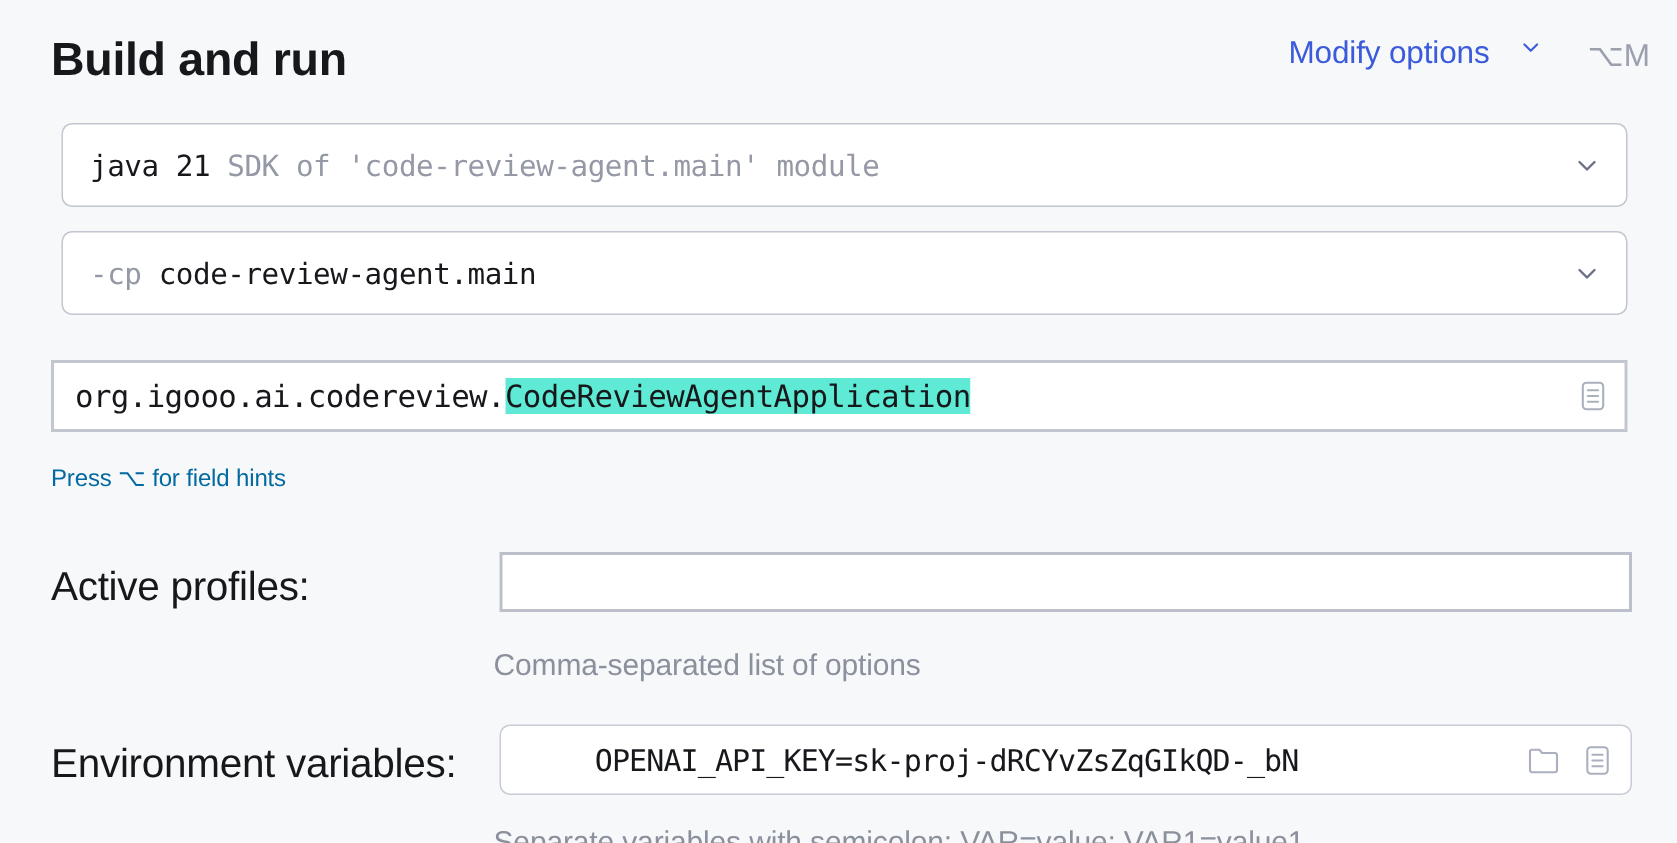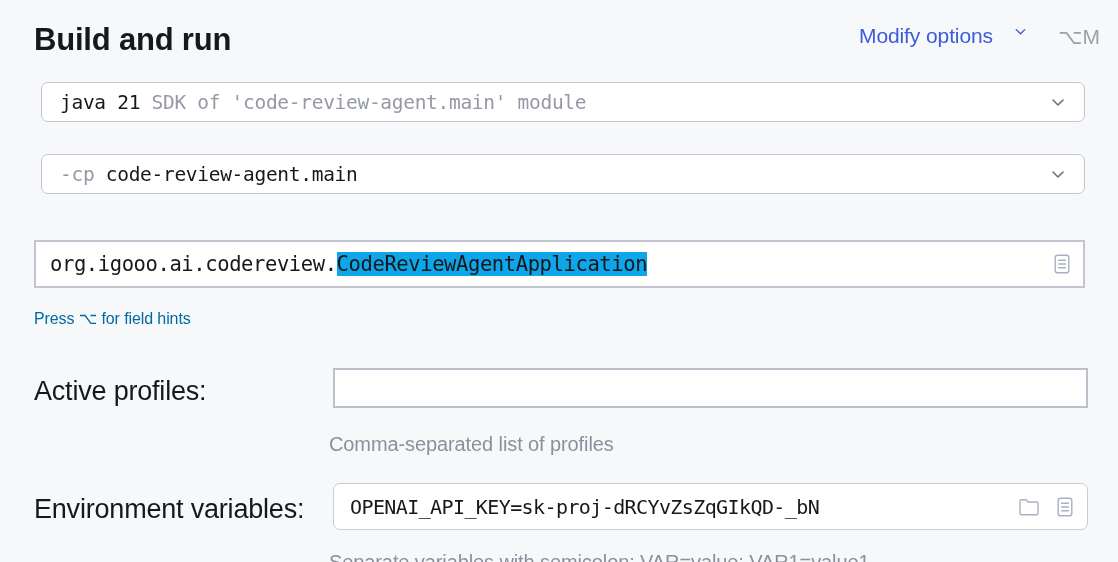--- a/index.html
+++ b/index.html
@@ -59,21 +59,21 @@
     font-size: 21px;
     color: #9ba0ad;
     letter-spacing: 0px;
   }
 
   
   .combo {
     position: absolute;
     left: 41px;
     width: 1044px;
-    height: 40px;
+    height: 56px;
     background: #ffffff;
     border: 1px solid #c2c6d0;
     border-radius: 7px;
     display: flex;
     align-items: center;
   }
   .combo.sdk  { top: 82px; }
   .combo.cp   { top: 154px; }
 
   .combo-text {
@@ -112,21 +112,21 @@
   .mainclass-text {
     padding-left: 14px;
     font-family: "DejaVu Sans Mono", monospace;
     font-size: 20.5px;
     color: #17181c;
     white-space: nowrap;
     overflow: hidden;
     letter-spacing: -0.4px;
   }
   .mainclass-text .hl {
-    background: #0ea5e9;
+    background: #5eead4;
   }
   .field-icon-btn {
     position: absolute;
     right: 9px;
     top: 50%;
     transform: translateY(-50%);
     width: 24px;
     height: 24px;
     display: flex;
     align-items: center;
@@ -179,20 +179,21 @@
     left: 333px;
     top: 483px;
     width: 755px;
     height: 47px;
     background: #ffffff;
     border: 1px solid #c8ccd6;
     border-radius: 7px;
     display: flex;
     align-items: center;
     overflow: hidden;
+    justify-content: center;
   }
   .env-text {
     padding-left: 16px;
     font-family: "DejaVu Sans Mono", monospace;
     font-size: 20px;
     color: #17181c;
     white-space: nowrap;
     letter-spacing: -0.6px;
     width: 660px;
     overflow: hidden;
@@ -271,21 +272,21 @@
     </svg>
   </span>
 </div>
 
 <div class="hint">Press ⌥ for field hints</div>
 
 <div class="row-label label-profiles">Active profiles:</div>
 
 <input class="profiles-input" type="text" value="" style="">
 
-<div class="profiles-caption">Comma-separated list of profiles</div>
+<div class="profiles-caption">Comma-separated list of options</div>
 
 <div class="row-label label-envvars">Environment variables:</div>
 
 <div class="env-field">
   <div class="env-text">OPENAI_API_KEY=sk-proj-dRCYvZsZqGIkQD-_bN</div>
   <div class="env-icons">
     <span class="icon-slot">
       <svg width="22" height="19" viewBox="0 0 22 19" fill="none" stroke="#aab0bf" stroke-width="1.4" stroke-linejoin="round" stroke-linecap="round">
         <path d="M2 16.4 V4.2 a1.4 1.4 0 0 1 1.4 -1.4 H8.2 l1.8 2.2 H18.6 a1.4 1.4 0 0 1 1.4 1.4 V16.4 a1.4 1.4 0 0 1 -1.4 1.4 H3.4 A1.4 1.4 0 0 1 2 16.4 Z"></path>
       </svg>

